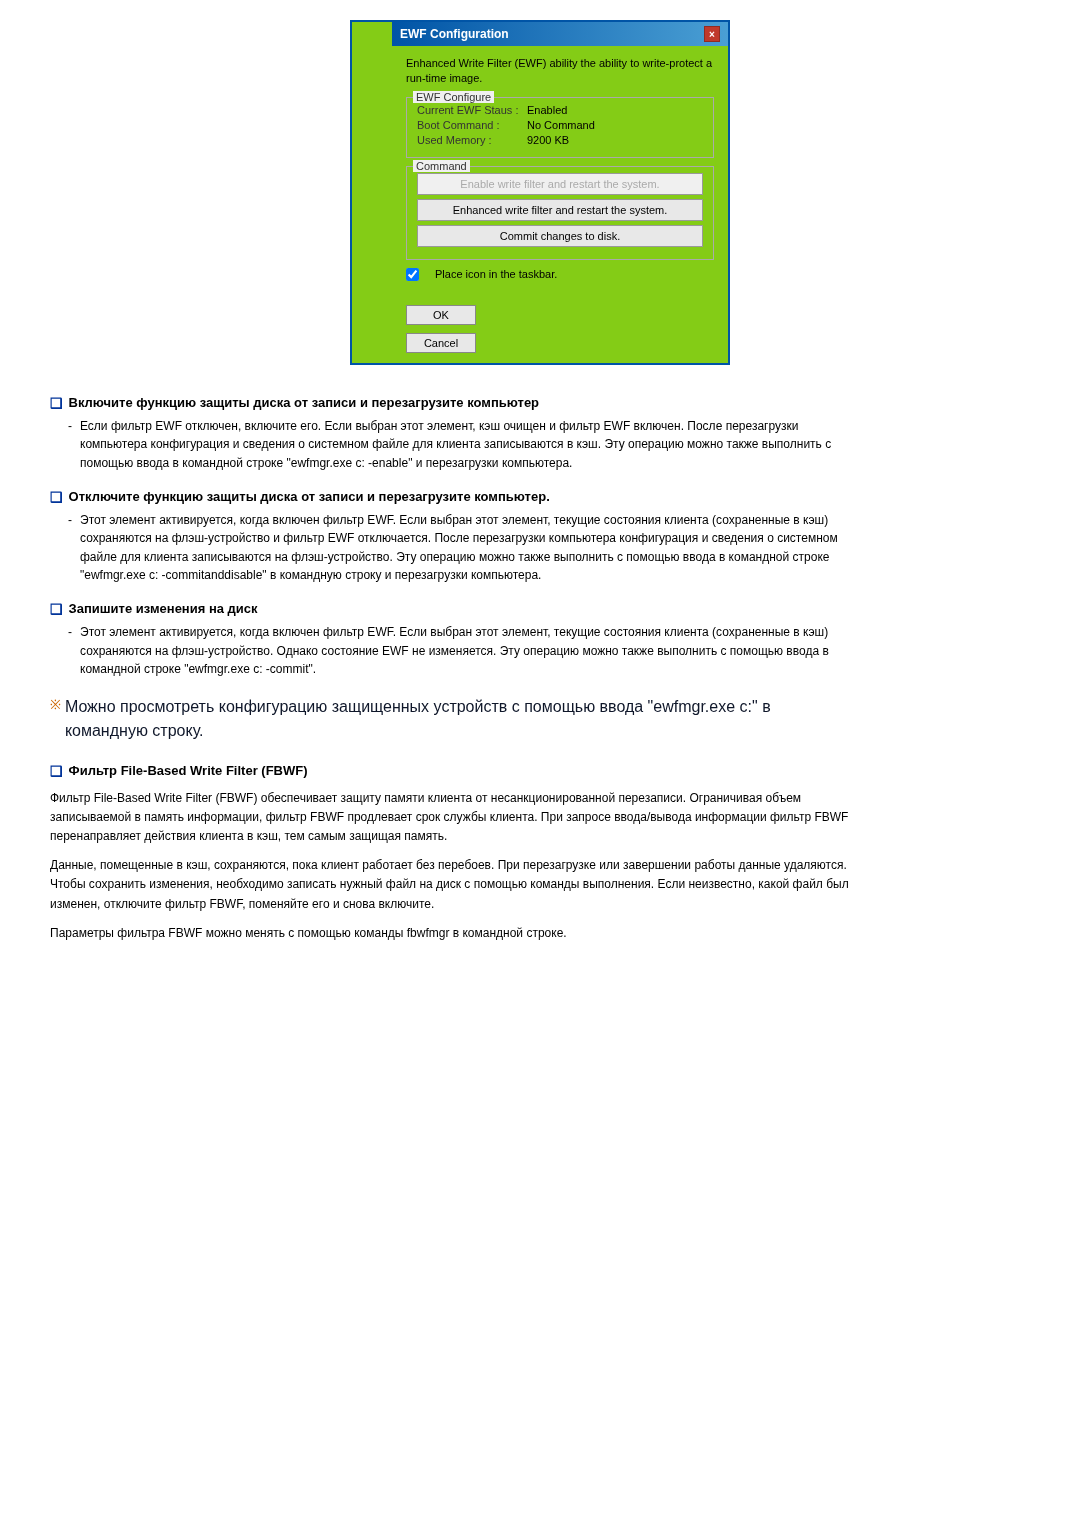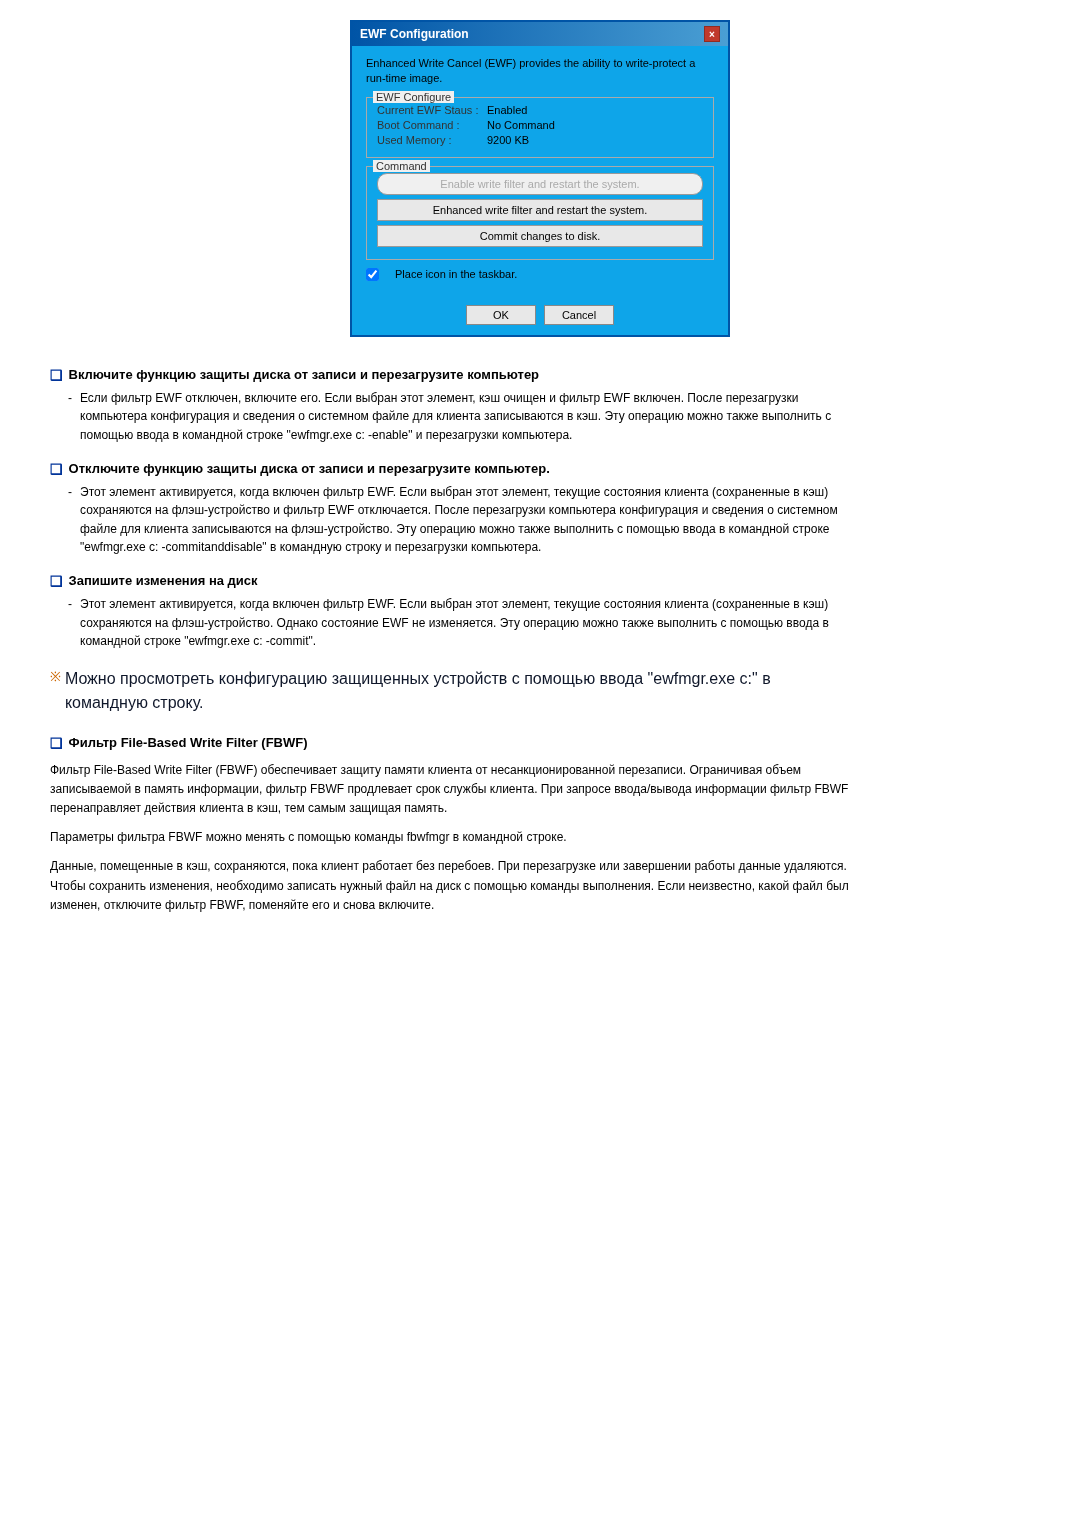--- a/index.html
+++ b/index.html
@@ -13,22 +13,23 @@
 
     
     .dialog-container {
       display: flex;
       justify-content: center;
       margin-bottom: 30px;
     }
     .dialog {
       width: 380px;
       border: 2px solid #0054a6;
-      background: #0ea5e9;
-      font-size: 11px;
+      background: #84cc16;
+      font-size: 11px;
+      padding-left: 40px;
     }
     .dialog-titlebar {
       background: linear-gradient(to right, #0054a6, #4a9fd4);
       color: #fff;
       padding: 4px 8px;
       display: flex;
       align-items: center;
       justify-content: space-between;
       font-size: 12px;
       font-weight: bold;
@@ -88,34 +89,34 @@
       margin-bottom: 4px;
       background: #e8e8e8;
       border: 1px solid #999;
       text-align: center;
       font-size: 11px;
       cursor: pointer;
     }
     .cmd-button:disabled, .cmd-button.disabled {
       color: #aaa;
       background: #f0f0f0;
-      border-radius: 10px;
     }
     .checkbox-row {
       display: flex;
       align-items: center;
       gap: 16px;
       margin: 8px 0;
       font-size: 11px;
     }
     .dialog-footer {
       display: flex;
       justify-content: center;
       gap: 8px;
       padding: 6px 14px 10px;
+      flex-direction: column;
     }
     .dialog-btn {
       width: 70px;
       padding: 3px 8px;
       font-size: 11px;
       background: #e8e8e8;
       border: 1px solid #888;
       cursor: pointer;
       text-align: center;
     }
@@ -197,21 +198,21 @@
 </head>
 <body>
 
 <div class="dialog-container">
   <div class="dialog">
     <div class="dialog-titlebar">
       <span>EWF Configuration</span>
       <div class="dialog-close-btn">×</div>
     </div>
     <div class="dialog-body">
-      <div class="dialog-description">Enhanced Write Cancel (EWF) provides the ability to write-protect a run-time image.</div>
+      <div class="dialog-description">Enhanced Write Filter (EWF) ability the ability to write-protect a run-time image.</div>
       <div class="group-box">
         <span class="group-box-label">EWF Configure</span>
         <div class="info-row">
           <span class="info-label">Current EWF Staus :</span>
           <span class="info-value">Enabled</span>
         </div>
         <div class="info-row">
           <span class="info-label">Boot Command :</span>
           <span class="info-value">No Command</span>
         </div>
@@ -279,17 +280,17 @@
   </div>
 
   <div class="section-separator"></div>
 
   <div class="fbwf-section">
     <div class="fbwf-heading">
       <span class="section-icon">❑</span>
       <span class="section-title">Фильтр File-Based Write Filter (FBWF)</span>
     </div>
     <div class="fbwf-body">Фильтр File-Based Write Filter (FBWF) обеспечивает защиту памяти клиента от несанкционированной перезаписи. Ограничивая объем записываемой в память информации, фильтр FBWF продлевает срок службы клиента. При запросе ввода/вывода информации фильтр FBWF перенаправляет действия клиента в кэш, тем самым защищая память.</div>
+    <div class="fbwf-body">Данные, помещенные в кэш, сохраняются, пока клиент работает без перебоев. При перезагрузке или завершении работы данные удаляются. Чтобы сохранить изменения, необходимо записать нужный файл на диск с помощью команды выполнения. Если неизвестно, какой файл был изменен, отключите фильтр FBWF, поменяйте его и снова включите.</div>
     <div class="fbwf-body">Параметры фильтра FBWF можно менять с помощью команды fbwfmgr в командной строке.</div>
-    <div class="fbwf-body">Данные, помещенные в кэш, сохраняются, пока клиент работает без перебоев. При перезагрузке или завершении работы данные удаляются. Чтобы сохранить изменения, необходимо записать нужный файл на диск с помощью команды выполнения. Если неизвестно, какой файл был изменен, отключите фильтр FBWF, поменяйте его и снова включите.</div>
   </div>
 
 </div>
 
 </body></html>

